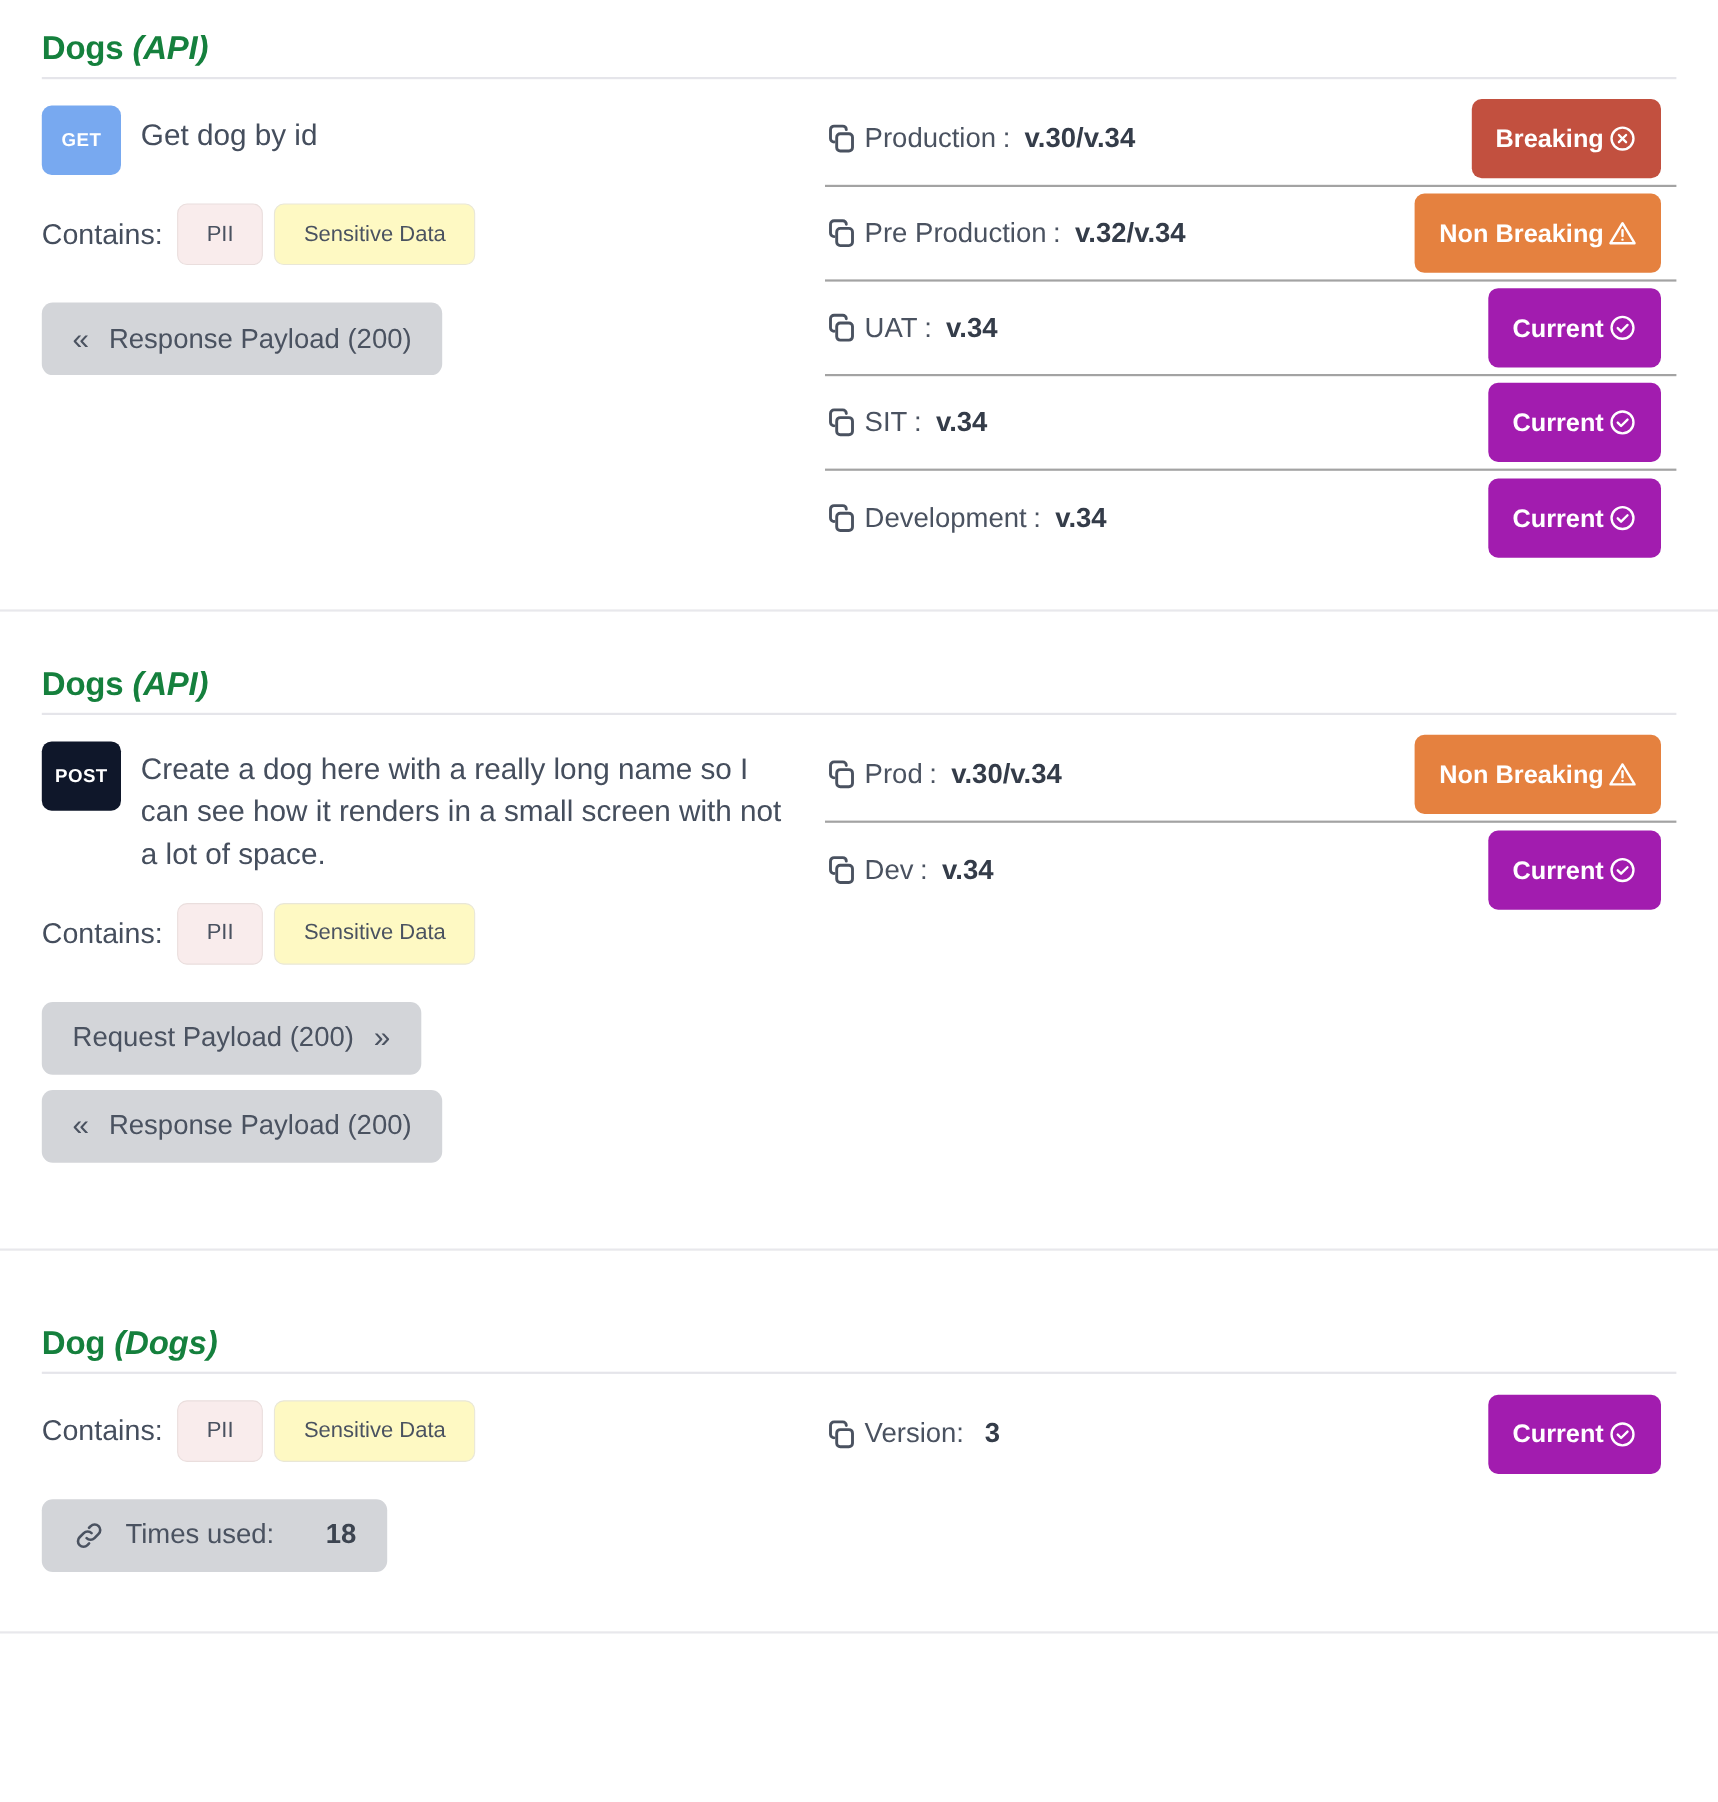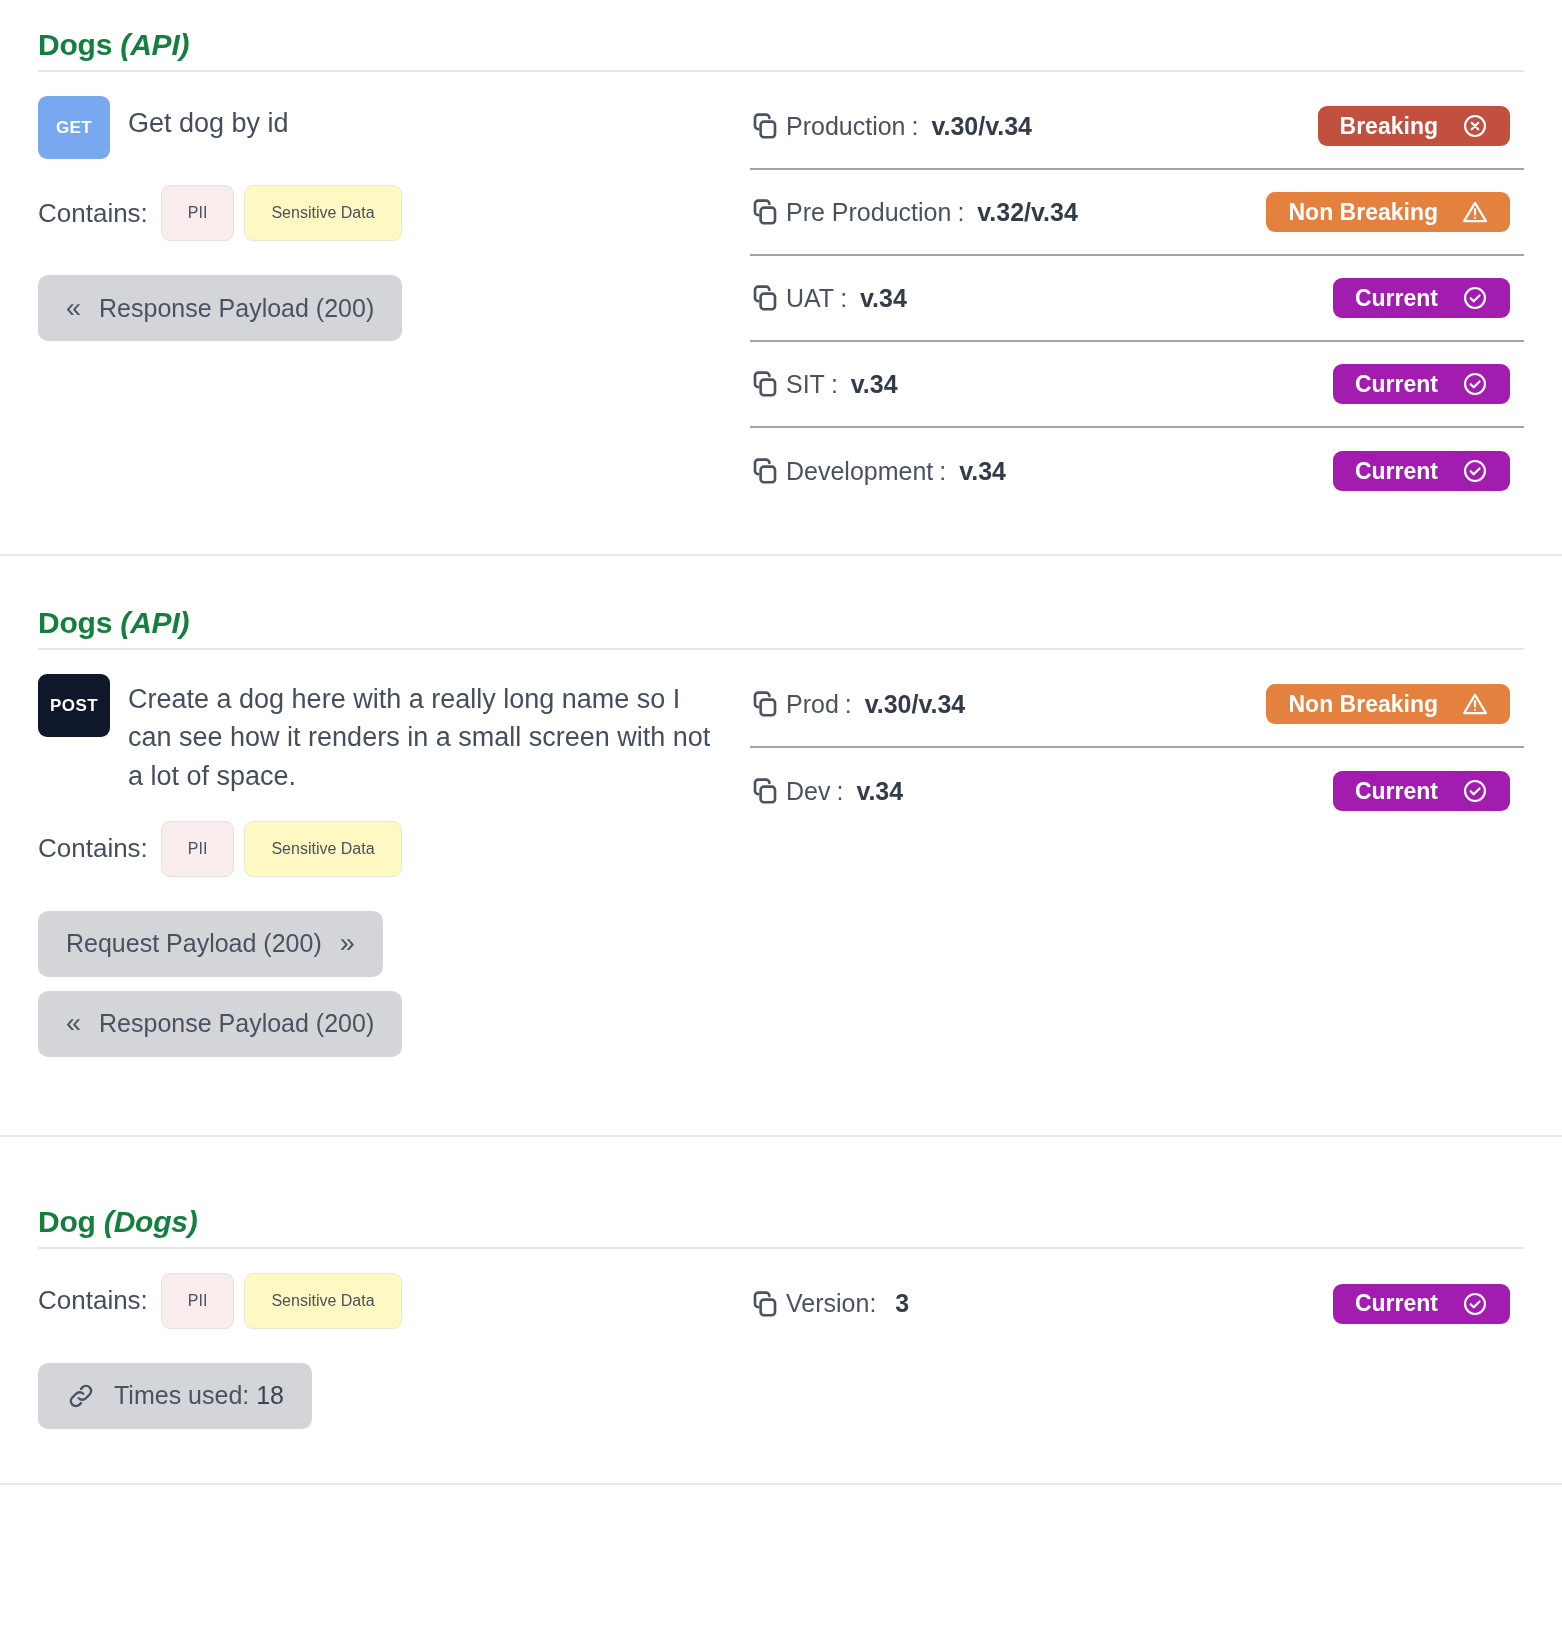--- a/index.html
+++ b/index.html
@@ -107,21 +107,21 @@
     color: #454e5d;
     margin-right: 3px;
   }
   .chip {
     display: inline-flex;
     align-items: center;
     justify-content: center;
     height: 56px;
     padding: 16px 26px;
     border-radius: 9px;
-    font-size: 16px;
+    font-size: 20px;
     color: #4a5260;
     border: 1.5px solid #e7e4e0;
   }
   .chip.pii { background: #f9ecec; border-color: #eadedd; }
   .chip.sensitive { background: #fef9c3; border-color: #e9e7d7; }
 
   
   .pill {
     display: inline-flex;
     align-items: center;
@@ -134,21 +134,21 @@
     color: #4a5260;
     margin-bottom: 14px;
   }
   .pill .chev {
     font-size: 27px;
     line-height: 1;
     color: #4a5260;
   }
   .pill .link-ico { display: inline-flex; }
   .pill-label { white-space: nowrap; }
-  .pill-label b { font-weight: 400; color: #3c4450; }
+  .pill-label b { font-weight: 700; color: #3c4450; margin-left: 40px; }
 
   
   .env-list { width: 100%; }
   .env-row {
     display: flex;
     align-items: center;
     justify-content: space-between;
     height: 86px;
     border-bottom: 2px solid #a3a3a3;
     padding-right: 14px;
@@ -162,22 +162,22 @@
     color: #4a5260;
     white-space: nowrap;
   }
   .env-left b { font-weight: 700; color: #343c49; }
   .env-icon { flex: 0 0 auto; display: inline-flex; align-items: center; }
 
   
   .status {
     display: inline-flex;
     align-items: center;
-    gap: 24px;
-    height: 40px;
+    gap: 4px;
+    height: 72px;
     padding: 0 22px;
     border-radius: 9px;
     color: #ffffff;
     font-size: 23px;
     font-weight: 700;
     white-space: nowrap;
   }
   .status.breaking { background: #c2503f; }
   .status.nonbreaking { background: #e5813f; }
   .status.current { background: #a21caf; margin-left: 12px; }

